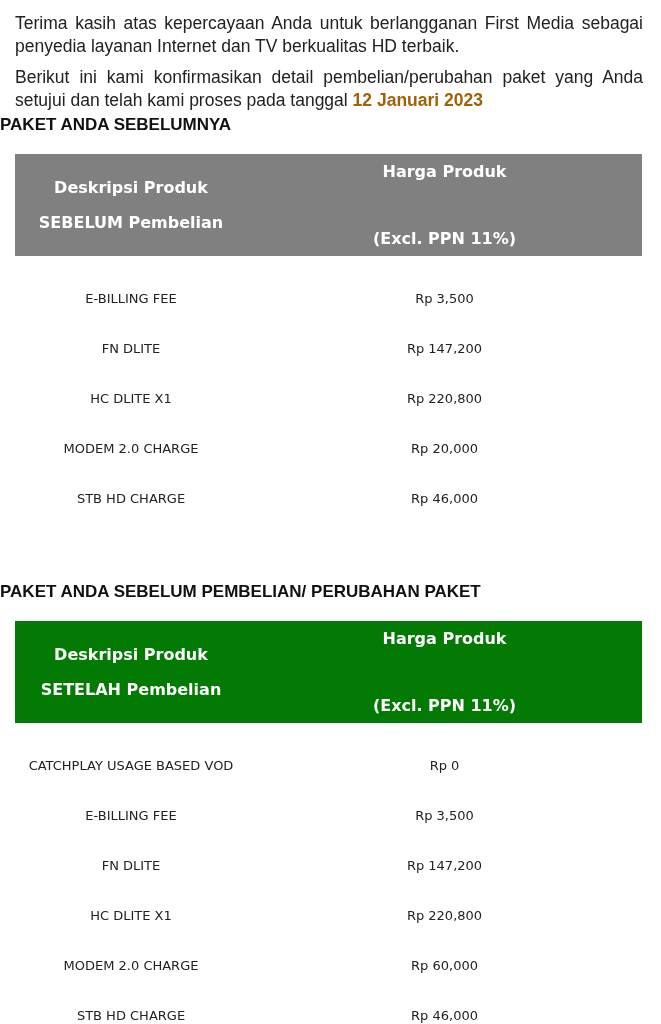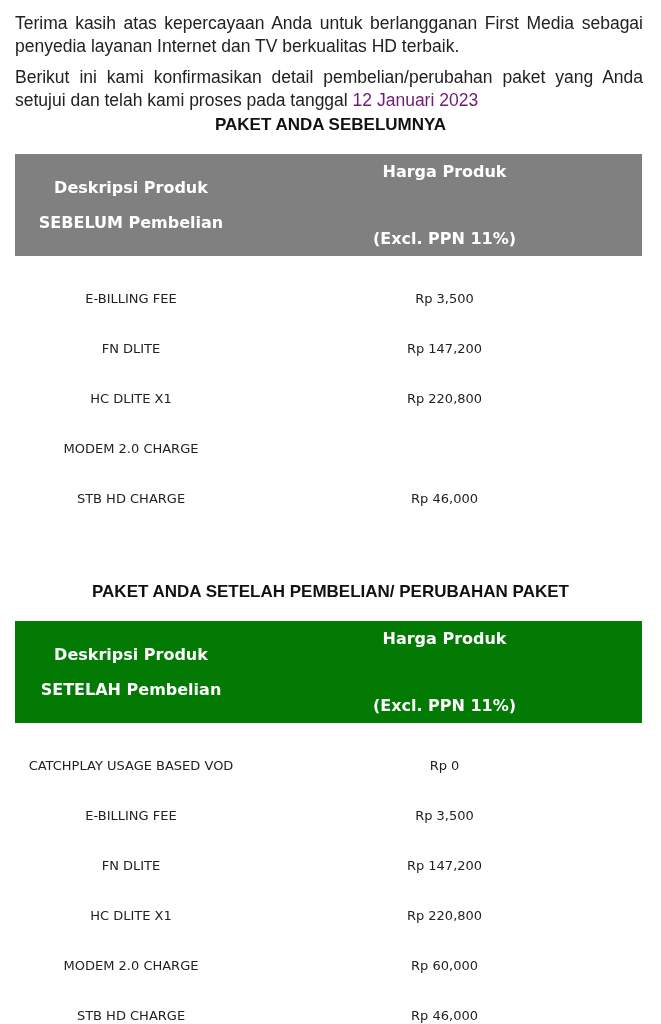--- a/index.html
+++ b/index.html
@@ -20,27 +20,26 @@
       top: 4px;
       width: 644px;
       font-family: "Liberation Sans", sans-serif;
       font-size: 17.5px;
       line-height: 23px;
       text-align: justify;
       color: #222;
       margin: 0;
     }
     .intro p { margin: 8px; }
-    .intro b { font-weight: normal; color: #701a75; }
+    .intro b { font-weight: bold; color: #a16207; }
 
     .section-title {
       position: absolute;
       left: 0;
       width: 661px;
-      text-align: center;
       font-family: "Liberation Sans", sans-serif;
       font-weight: bold;
       font-size: 17px;
       color: #111;
       margin: 0;
     }
 
     .table {
       position: absolute;
       left: 15px;
@@ -124,29 +123,30 @@
     <div class="row">
       <div class="cell cell-desc">FN DLITE</div>
       <div class="cell cell-price">Rp 147,200</div>
     </div>
     <div class="row">
       <div class="cell cell-desc">HC DLITE X1</div>
       <div class="cell cell-price">Rp 220,800</div>
     </div>
     <div class="row">
       <div class="cell cell-desc">MODEM 2.0 CHARGE</div>
+      <div class="cell cell-price">Rp 20,000</div>
     </div>
     <div class="row">
       <div class="cell cell-desc">STB HD CHARGE</div>
       <div class="cell cell-price">Rp 46,000</div>
     </div>
   </div>
 </div>
 
-<h2 class="section-title" style="top:582px;">PAKET ANDA SETELAH PEMBELIAN/ PERUBAHAN PAKET</h2>
+<h2 class="section-title" style="top:582px;">PAKET ANDA SEBELUM PEMBELIAN/ PERUBAHAN PAKET</h2>
 
 <div class="table" style="top:621px;">
   <div class="thead green">
     <div class="col col-desc">
       <div class="line1">Deskripsi Produk</div>
       <div class="line2">SETELAH Pembelian</div>
     </div>
     <div class="col col-price">
       <div class="line1">Harga Produk</div>
       <div class="line2">(Excl. PPN 11%)</div>

